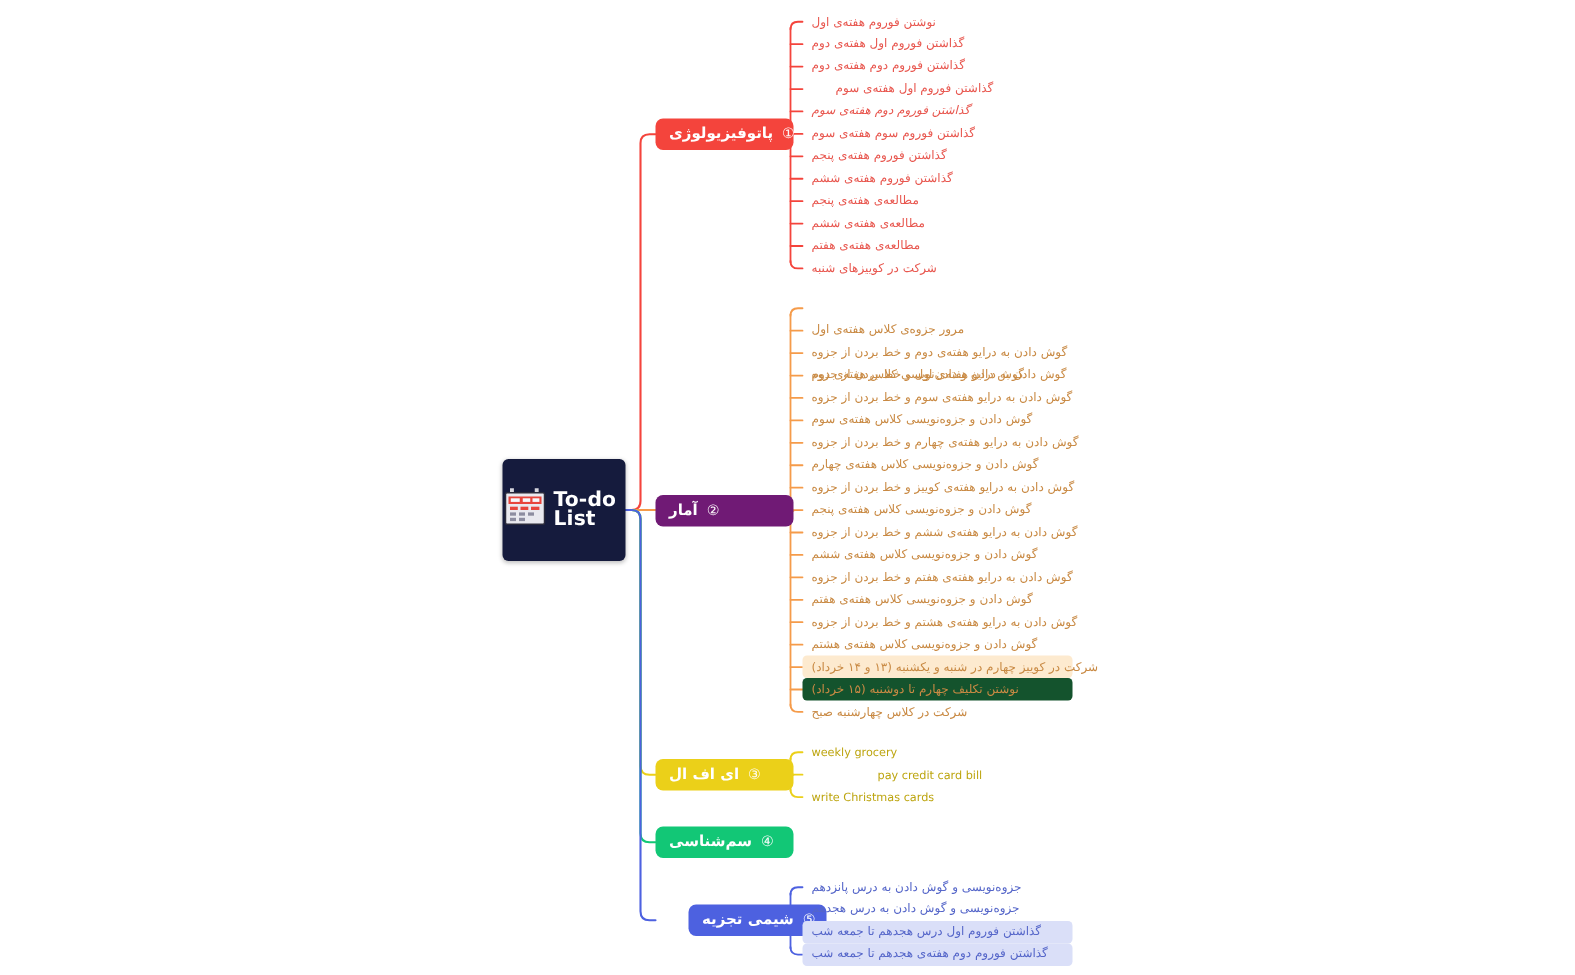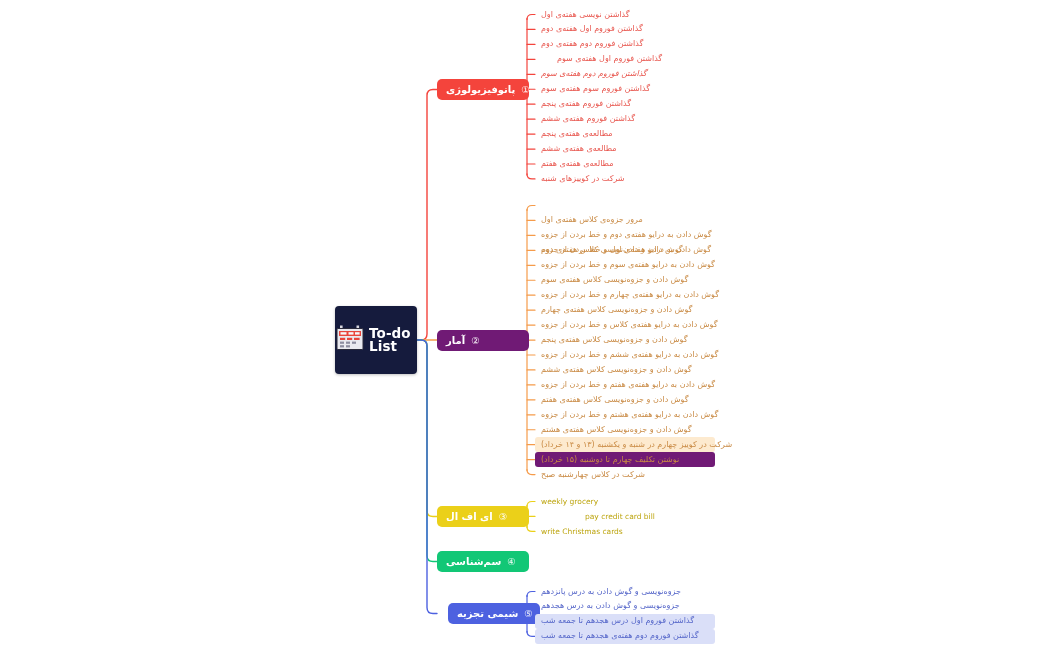--- a/index.html
+++ b/index.html
@@ -165,21 +165,21 @@
       </svg>
     </span>
     <span class="root-title">To-do List</span>
   </div>
 
 <div class="branch" style="left: 437px; top: 79px; width: 92px; background: rgb(244, 68, 60);">
       <span class="branch-label">پاتوفیزیولوژی</span>
       <span class="branch-badge">①</span>
     </div>
     <div class="leaf" style="left: 535px; top: 7px; width: 180px;">
-      <span class="leaf-text" style="color: rgb(232, 87, 79);">گذاشتن نویسی هفته‌ی اول</span>
+      <span class="leaf-text" style="color: rgb(232, 87, 79);">نوشتن فوروم هفته‌ی اول</span>
     </div>
     <div class="leaf" style="left: 535px; top: 21.95px; width: 180px;">
       <span class="leaf-text" style="color: rgb(232, 87, 79);">گذاشتن فوروم اول هفته‌ی دوم</span>
     </div>
     <div class="leaf" style="left: 535px; top: 36.9px; width: 180px;">
       <span class="leaf-text" style="color: rgb(232, 87, 79);">گذاشتن فوروم دوم هفته‌ی دوم</span>
     </div>
     <div class="leaf" style="left: 535px; top: 51.85px; width: 180px; margin-left: 16px;">
       <span class="leaf-text" style="color: rgb(232, 87, 79);">گذاشتن فوروم اول هفته‌ی سوم</span>
     </div>
@@ -229,21 +229,21 @@
     <div class="leaf" style="left: 535px; top: 272.75px; width: 180px;">
       <span class="leaf-text" style="color: rgb(201, 138, 68);">گوش دادن و جزوه‌نویسی کلاس هفته‌ی سوم</span>
     </div>
     <div class="leaf" style="left: 535px; top: 287.7px; width: 180px;">
       <span class="leaf-text" style="color: rgb(201, 138, 68);">گوش دادن به درایو هفته‌ی چهارم و خط بردن از جزوه</span>
     </div>
     <div class="leaf" style="left: 535px; top: 302.65px; width: 180px;">
       <span class="leaf-text" style="color: rgb(201, 138, 68);">گوش دادن و جزوه‌نویسی کلاس هفته‌ی چهارم</span>
     </div>
     <div class="leaf" style="left: 535px; top: 317.6px; width: 180px;">
-      <span class="leaf-text" style="color: rgb(201, 138, 68);">گوش دادن به درایو هفته‌ی کلاس و خط بردن از جزوه</span>
+      <span class="leaf-text" style="color: rgb(201, 138, 68);">گوش دادن به درایو هفته‌ی کوییز و خط بردن از جزوه</span>
     </div>
     <div class="leaf" style="left: 535px; top: 332.55px; width: 180px;">
       <span class="leaf-text" style="color: rgb(201, 138, 68);">گوش دادن و جزوه‌نویسی کلاس هفته‌ی پنجم</span>
     </div>
     <div class="leaf" style="left: 535px; top: 347.5px; width: 180px;">
       <span class="leaf-text" style="color: rgb(201, 138, 68);">گوش دادن به درایو هفته‌ی ششم و خط بردن از جزوه</span>
     </div>
     <div class="leaf" style="left: 535px; top: 362.45px; width: 180px;">
       <span class="leaf-text" style="color: rgb(201, 138, 68);">گوش دادن و جزوه‌نویسی کلاس هفته‌ی ششم</span>
     </div>
@@ -255,21 +255,21 @@
     </div>
     <div class="leaf" style="left: 535px; top: 407.3px; width: 180px;">
       <span class="leaf-text" style="color: rgb(201, 138, 68);">گوش دادن به درایو هفته‌ی هشتم و خط بردن از جزوه</span>
     </div>
     <div class="leaf" style="left: 535px; top: 422.25px; width: 180px;">
       <span class="leaf-text" style="color: rgb(201, 138, 68);">گوش دادن و جزوه‌نویسی کلاس هفته‌ی هشتم</span>
     </div>
     <div class="leaf" style="left: 535px; top: 437.2px; width: 180px; background: rgb(253, 234, 207);">
       <span class="leaf-text" style="color: rgb(201, 138, 68);">شرکت در کوییز چهارم در شنبه و یکشنبه (۱۳ و ۱۴ خرداد)</span>
     </div>
-    <div class="leaf" style="left: 535px; top: 452.15px; width: 180px; background: #701a75;">
+    <div class="leaf" style="left: 535px; top: 452.15px; width: 180px; background: #14532d;">
       <span class="leaf-text" style="color: rgb(201, 138, 68);">نوشتن تکلیف چهارم تا دوشنبه (۱۵ خرداد)</span>
     </div>
     <div class="leaf" style="left: 535px; top: 467.1px; width: 180px;">
       <span class="leaf-text" style="color: rgb(201, 138, 68);">شرکت در کلاس چهارشنبه صبح</span>
     </div>
     <div class="branch" style="left: 437px; top: 506px; width: 92px; background: rgb(235, 208, 25);">
       <span class="branch-label">ای اف ال</span>
       <span class="branch-badge">③</span>
     </div>
     <div class="leaf ltr" style="left: 535px; top: 494px; width: 110px;">
@@ -278,21 +278,21 @@
     <div class="leaf ltr" style="left: 535px; top: 508.95px; width: 110px;">
       <span class="leaf-text" style="color: rgb(189, 165, 15); margin-left: 44px;">pay credit card bill</span>
     </div>
     <div class="leaf ltr" style="left: 535px; top: 523.9px; width: 110px;">
       <span class="leaf-text" style="color: rgb(189, 165, 15);">write Christmas cards</span>
     </div>
     <div class="branch" style="left: 437px; top: 551px; width: 92px; background: rgb(18, 199, 118);">
       <span class="branch-label">سم‌شناسی</span>
       <span class="branch-badge">④</span>
     </div>
-    <div class="branch" style="left: 448px; top: 603px; width: 92px; background: rgb(77, 97, 224);">
+    <div class="branch" style="left: 459px; top: 603px; width: 92px; background: rgb(77, 97, 224);">
       <span class="branch-label">شیمی تجزیه</span>
       <span class="branch-badge">⑤</span>
     </div>
     <div class="leaf" style="left: 535px; top: 584px; width: 180px;">
       <span class="leaf-text" style="color: rgb(85, 102, 201);">جزوه‌نویسی و گوش دادن به درس پانزدهم</span>
     </div>
     <div class="leaf" style="left: 535px; top: 598.95px; width: 180px;">
       <span class="leaf-text" style="color: rgb(85, 102, 201);">جزوه‌نویسی و گوش دادن به درس هجدهم</span>
     </div>
     <div class="leaf" style="left: 535px; top: 613.9px; width: 180px; background: rgb(218, 223, 248);">

